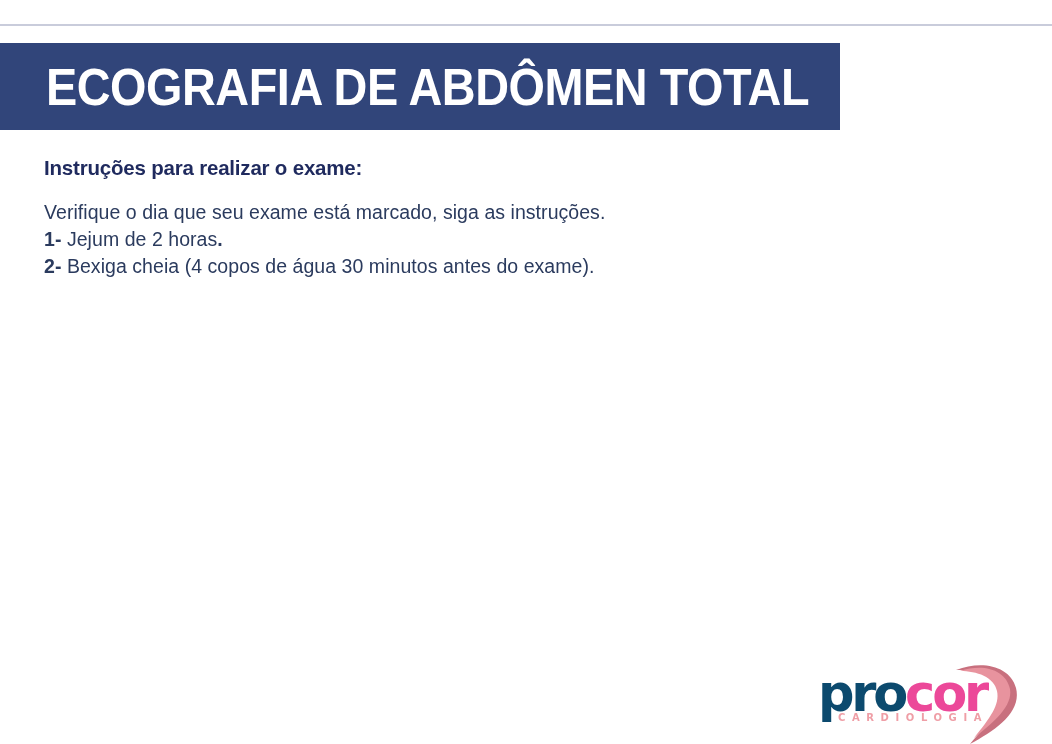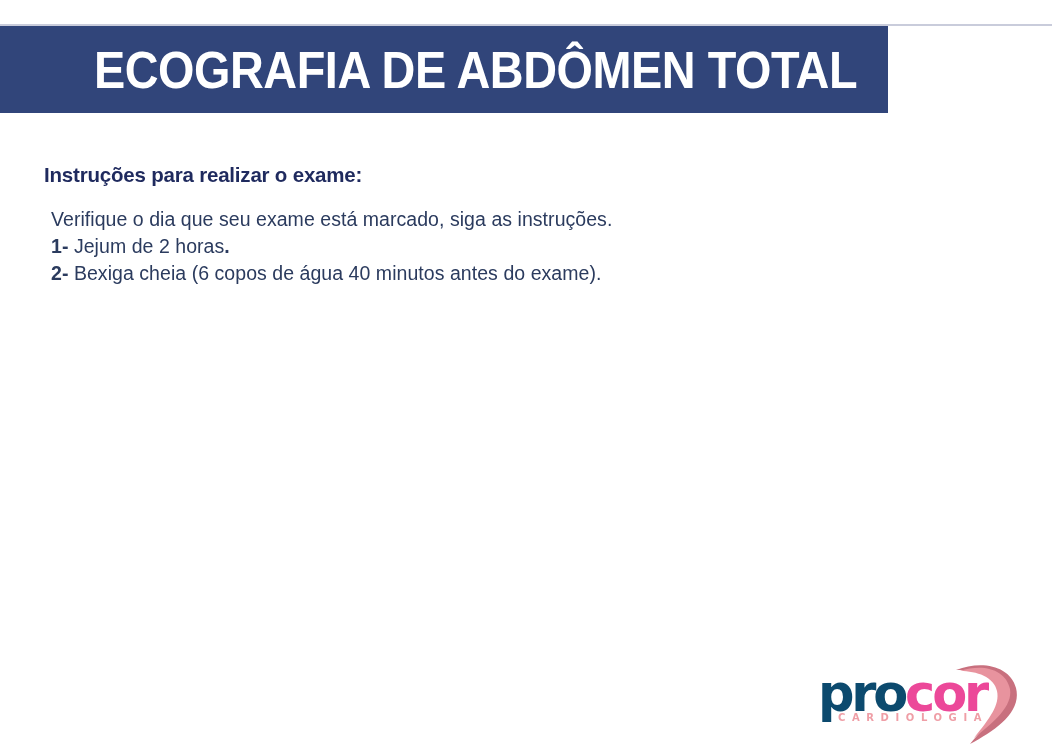--- a/index.html
+++ b/index.html
@@ -30,27 +30,26 @@
     position: absolute;
     left: 0;
     top: 24px;
     width: 1052px;
     height: 2px;
     background: #c9ccdb;
   }
   .header-band {
     position: absolute;
     left: 0;
-    top: 26px;
+    top: 43px;
     width: 840px;
     height: 87px;
     background: #31457a;
     display: flex;
     align-items: center;
-    padding-left: 48px;
   }
   .header-title {
     color: #ffffff;
     font-family: "Liberation Sans", sans-serif;
     font-weight: bold;
     font-size: 52px;
     line-height: 1;
     letter-spacing: -0.5px;
     margin-left: 46px;
     transform: scaleX(0.90);
@@ -65,25 +64,25 @@
     top: 148px;
     width: 960px;
   }
   .section-heading {
     color: #1f2a5e;
     font-family: "Liberation Sans", sans-serif;
     font-weight: bold;
     font-size: 20.5px;
     line-height: 1.2;
     letter-spacing: -0.2px;
-    margin: 15px 0 18px 2px;
+    margin: 8px 0 18px 2px;
     white-space: nowrap;
   }
   .instr-list {
-    margin: 7px;
+    margin: 0;
     padding: 0;
     list-style: none;
   }
   .instr-line {
     color: #2b3b5e;
     font-family: "Liberation Sans", sans-serif;
     font-weight: normal;
     font-size: 19.5px;
     line-height: 27px;
     letter-spacing: 0.05px;
@@ -157,21 +156,21 @@
 
       <li class="instr-line">
         <span class="marker"></span><span class="body">Verifique o dia que seu exame está marcado, siga as instruções.</span><span class="tail-strong"></span>
       </li>
 
       <li class="instr-line">
         <span class="marker">1-</span><span class="body"> Jejum de 2 horas</span><span class="tail-strong">.</span>
       </li>
 
       <li class="instr-line">
-        <span class="marker">2-</span><span class="body"> Bexiga cheia (6 copos de água 40 minutos antes do exame).</span><span class="tail-strong"></span>
+        <span class="marker">2-</span><span class="body"> Bexiga cheia (4 copos de água 30 minutos antes do exame).</span><span class="tail-strong"></span>
       </li>
 
     </ul>
   </div>
 
   <div class="logo">
 
     <svg class="logo-heart" viewBox="0 0 104 86" aria-hidden="true">
 
       <path d="M26 12 C 52 2, 80 8, 86 30 C 92 54, 66 72, 40 86 C 58 64, 74 50, 72 33 C 70 18, 48 12, 26 12 Z" fill="#c8707e"></path>

